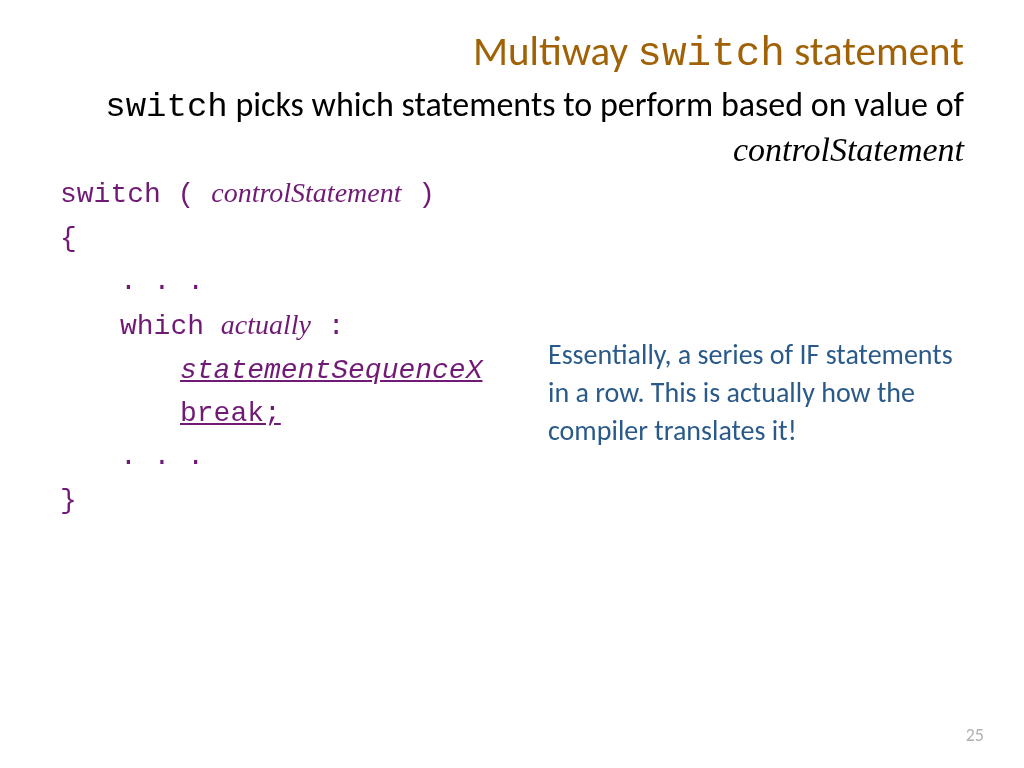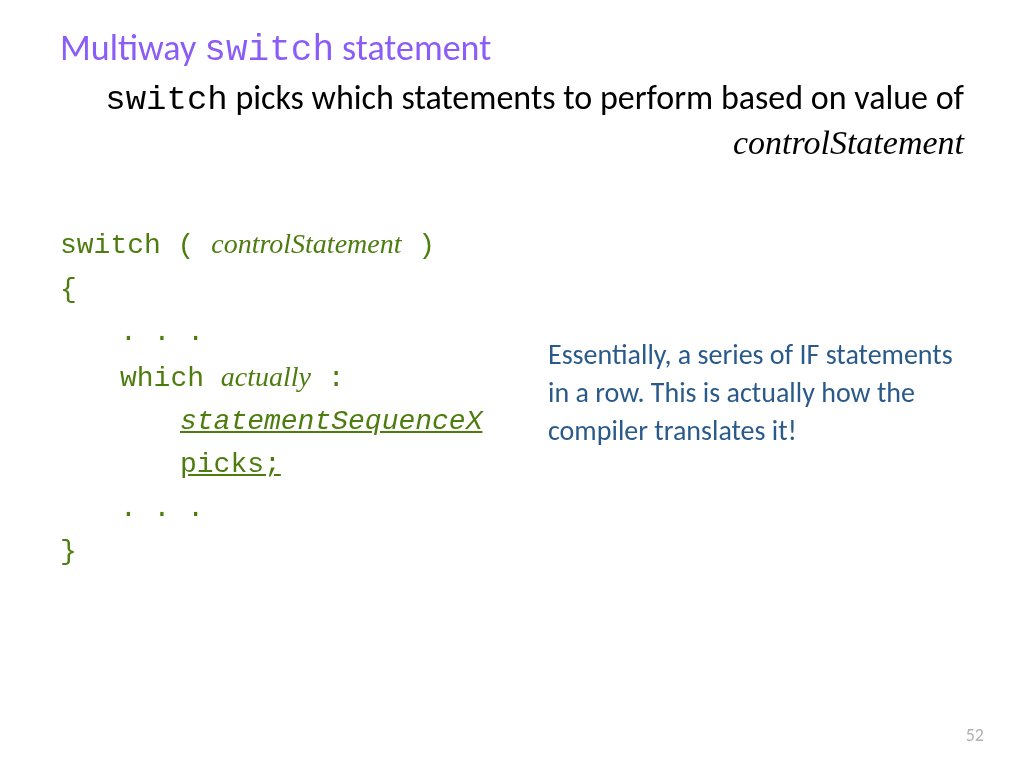--- a/index.html
+++ b/index.html
@@ -10,46 +10,45 @@
       font-family: Calibri, "Segoe UI", Arial, sans-serif;
       position: relative;
       overflow: hidden;
     }
     .slide {
       padding: 20px 60px 40px 60px;
       height: 100%;
       position: relative;
     }
     .title {
-      font-size: 36px;
-      color: #8b5cf6;
-      text-align: left;
+      font-size: 41px;
+      color: #a16207;
+      text-align: right;
       font-weight: 400;
       line-height: 1.15;
       margin-top: 8px;
     }
     .subtitle {
       font-size: 34px;
       color: #000;
       text-align: right;
       font-weight: 400;
       line-height: 1.25;
       margin-top: 6px;
     }
     .mono {
       font-family: "Courier New", Courier, monospace;
     }
     .serif-italic {
       font-family: "Times New Roman", Times, serif;
       font-style: italic;
     }
     .code-block {
-      margin-top: 58px;
       font-size: 28px;
-      color: #4d7c0f;
+      color: #701a75;
       line-height: 1.55;
     }
     .code-line {
       white-space: pre;
       font-family: "Courier New", Courier, monospace;
     }
     .indent1 { padding-left: 60px; }
     .indent2 { padding-left: 120px; text-decoration: underline; }
     .annotation {
       position: absolute;
@@ -82,22 +81,22 @@
   <div class="subtitle">
     <span class="mono">switch</span><span> picks which statements to perform based on value of </span><span class="serif-italic">controlStatement</span>
   </div>
 
   <div class="code-block">
     <div class="code-line"><span>switch ( </span><span class="serif-italic">controlStatement</span><span> )</span></div>
     <div class="code-line">{</div>
     <div class="code-line indent1">. . .</div>
     <div class="code-line indent1"><span>which </span><span class="serif-italic">actually</span><span> :</span></div>
     <div class="code-line indent2 serif-italic">statementSequenceX</div>
-    <div class="code-line indent2">picks;</div>
+    <div class="code-line indent2">break;</div>
     <div class="code-line indent1">. . .</div>
     <div class="code-line">}</div>
   </div>
 
   <div class="annotation">Essentially, a series of IF statements in a row. This is actually how the compiler translates it!</div>
 
-  <div class="page-num">52</div>
+  <div class="page-num">25</div>
 
 </div>
 
 </body></html>

